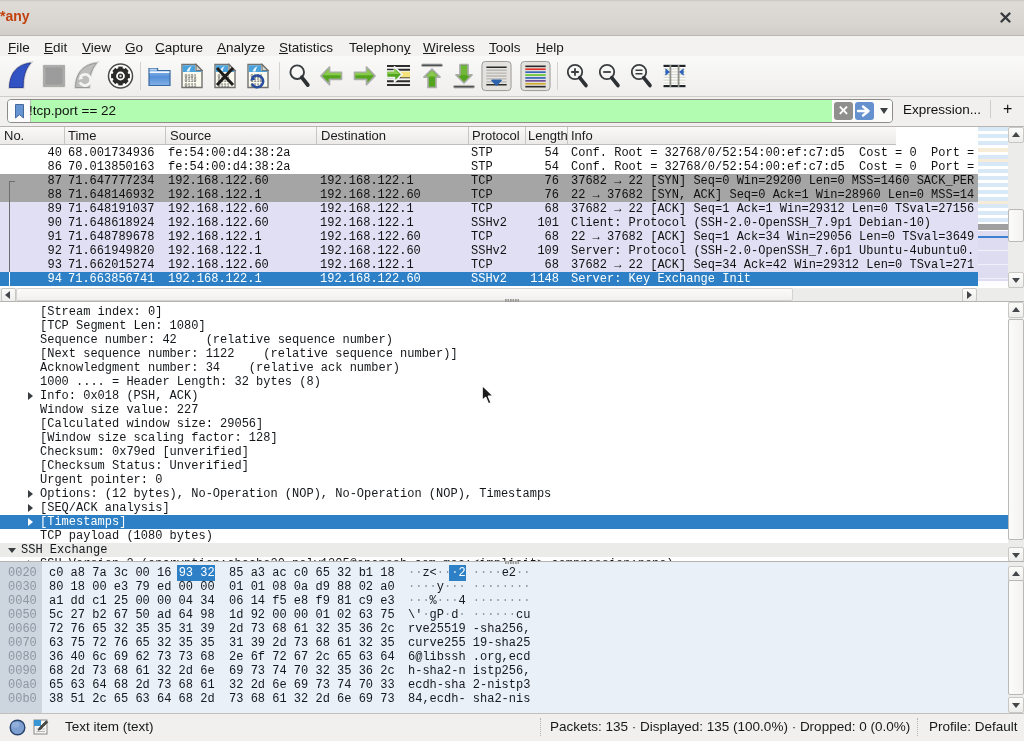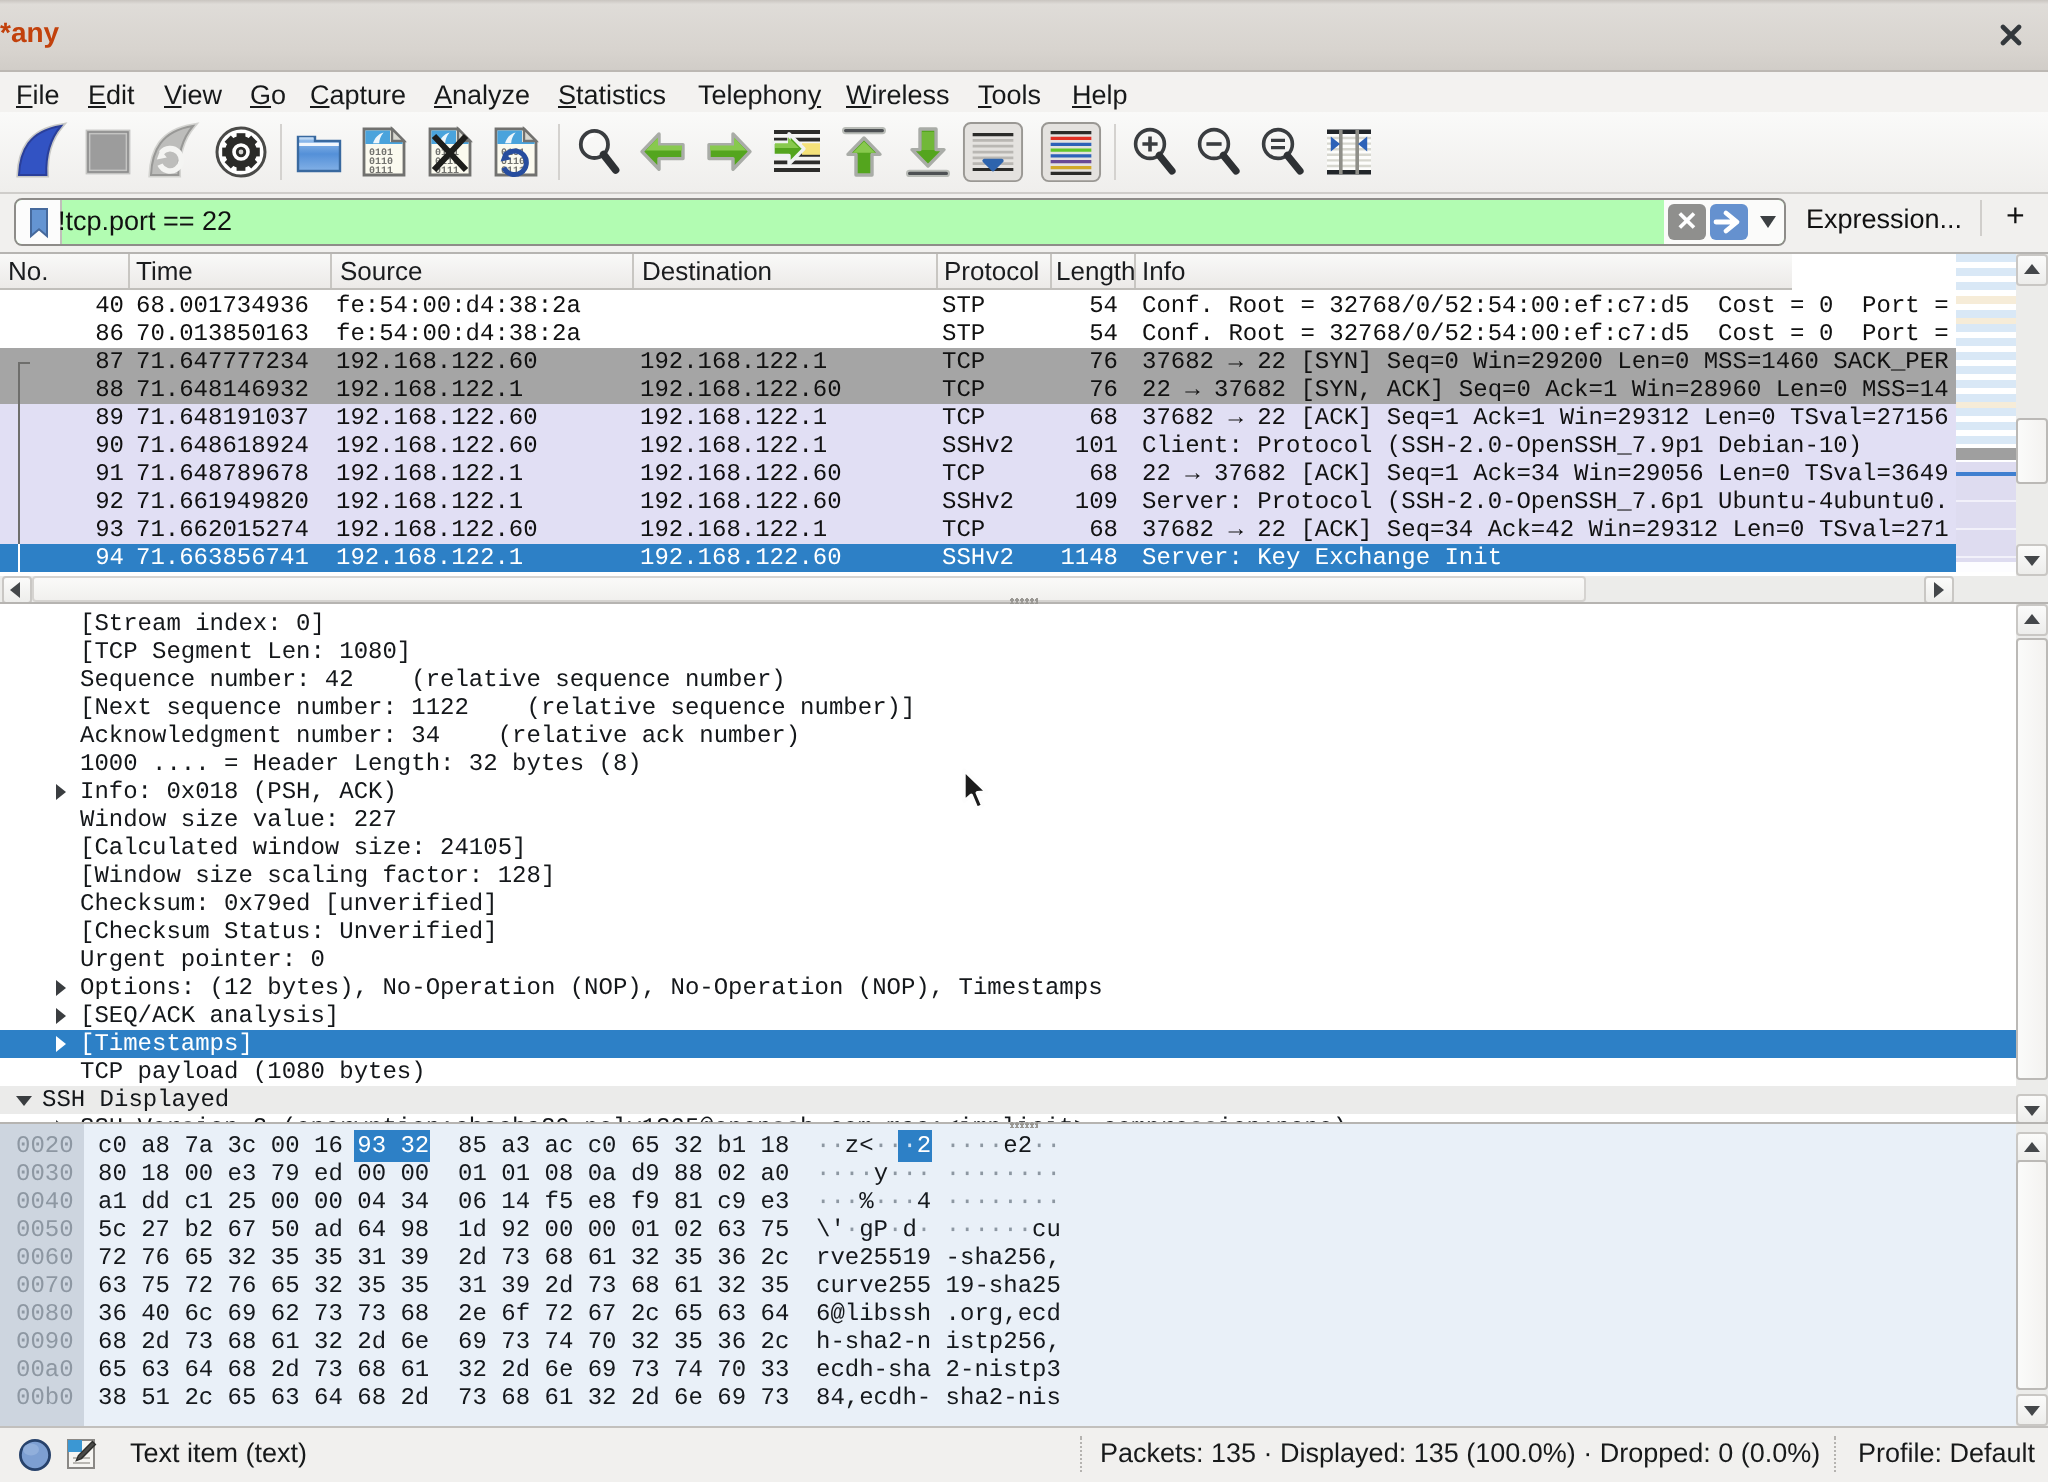--- a/index.html
+++ b/index.html
@@ -426,30 +426,30 @@
   <div class="abs" id="detail">
     <div id="dlines" class="mono">
       <div class="ln" style="top:3px"><span>[Stream index: 0]</span></div>
       <div class="ln" style="top:17px"><span>[TCP Segment Len: 1080]</span></div>
       <div class="ln" style="top:31px"><span>Sequence number: 42    (relative sequence number)</span></div>
       <div class="ln" style="top:45px"><span>[Next sequence number: 1122    (relative sequence number)]</span></div>
       <div class="ln" style="top:59px"><span>Acknowledgment number: 34    (relative ack number)</span></div>
       <div class="ln" style="top:73px"><span>1000 .... = Header Length: 32 bytes (8)</span></div>
       <div class="ln" style="top:87px"><i class="exp"></i><span>Info: 0x018 (PSH, ACK)</span></div>
       <div class="ln" style="top:101px"><span>Window size value: 227</span></div>
-      <div class="ln" style="top:115px"><span>[Calculated window size: 24105]</span></div>
+      <div class="ln" style="top:115px"><span>[Calculated window size: 29056]</span></div>
       <div class="ln" style="top:129px"><span>[Window size scaling factor: 128]</span></div>
       <div class="ln" style="top:143px"><span>Checksum: 0x79ed [unverified]</span></div>
       <div class="ln" style="top:157px"><span>[Checksum Status: Unverified]</span></div>
       <div class="ln" style="top:171px"><span>Urgent pointer: 0</span></div>
       <div class="ln" style="top:185px"><i class="exp"></i><span>Options: (12 bytes), No-Operation (NOP), No-Operation (NOP), Timestamps</span></div>
       <div class="ln" style="top:199px"><i class="exp"></i><span>[SEQ/ACK analysis]</span></div>
       <div class="ln hlrow" style="top:213px"><i class="exp expw"></i><span>[Timestamps]</span></div>
       <div class="ln" style="top:227px"><span>TCP payload (1080 bytes)</span></div>
-      <div class="ln grow" style="top:241px"><i class="expd"></i><span style="left:21px">SSH Displayed</span></div>
+      <div class="ln grow" style="top:241px"><i class="expd"></i><span style="left:21px">SSH Exchange</span></div>
       <div class="ln" style="top:255px"><i class="exp"></i><span>SSH Version 2 (encryption:chacha20_poly1305@openssh.com mac:&lt;implicit&gt; compression:none)</span></div>
     </div>
 
     <div class="abs sbv" style="left:1008px;top:0;width:16px;height:257px">
       <div class="sbtn" style="left:0;top:0;width:14px;height:14px">
         <div class="arr" style="left:3px;top:4px;border-left:4px solid transparent;border-right:4px solid transparent;border-bottom:5px solid #44474a"></div>
       </div>
       <div class="thumb" style="left:0;top:17px;width:14px;height:219px"></div>
       <div class="sbtn" style="left:0;top:245px;width:14px;height:13px">
         <div class="arr" style="left:3px;top:5px;border-left:4px solid transparent;border-right:4px solid transparent;border-top:5px solid #44474a"></div>

